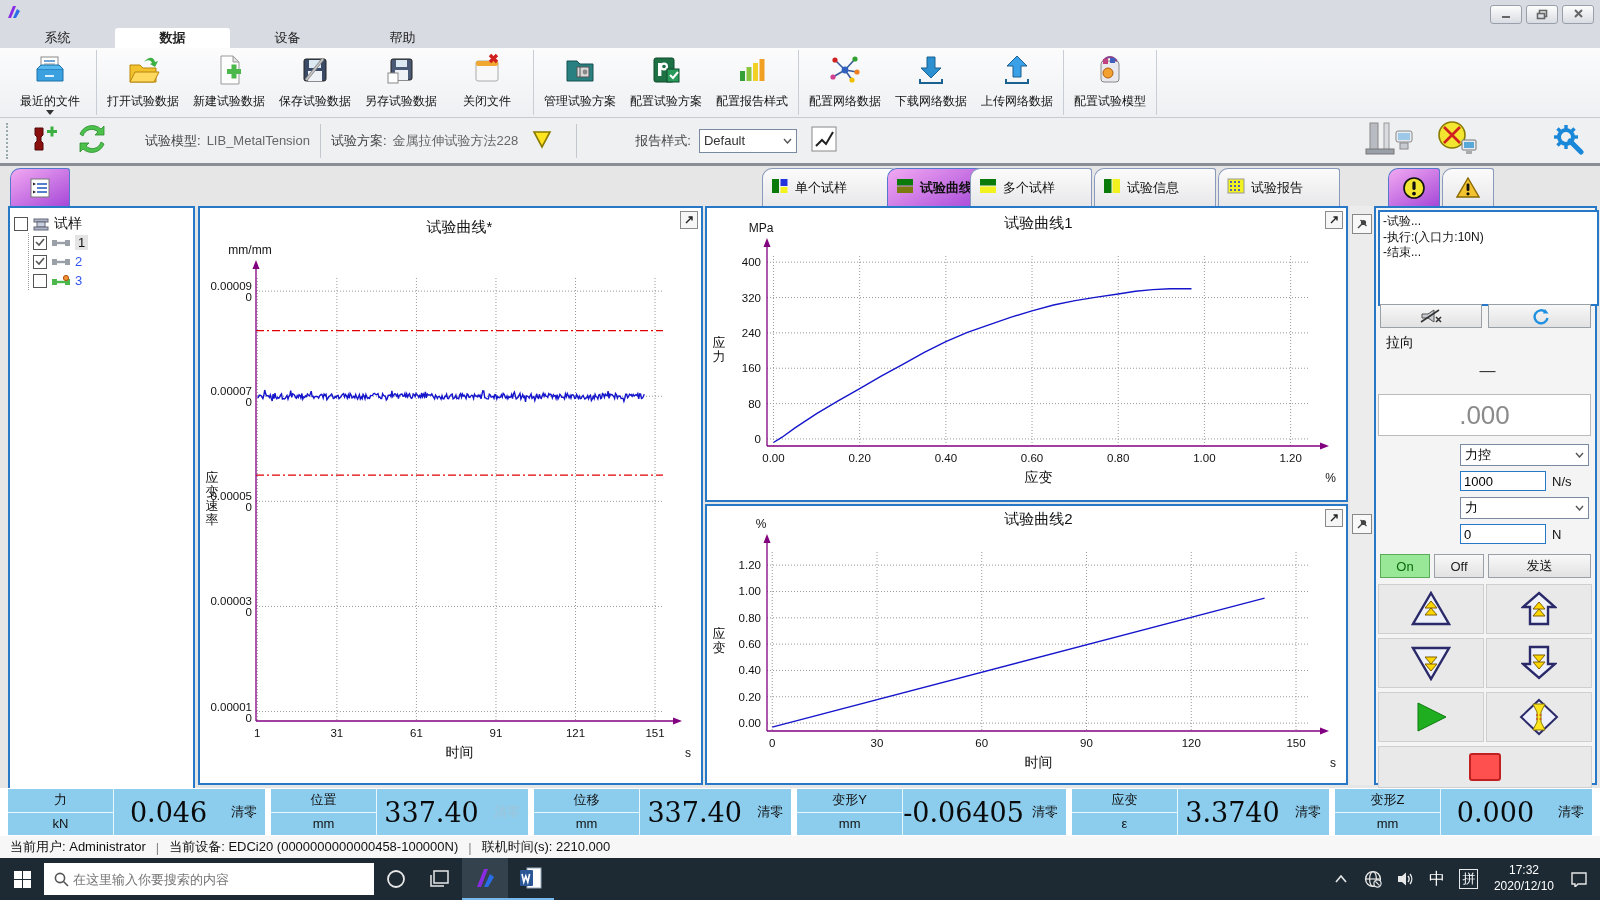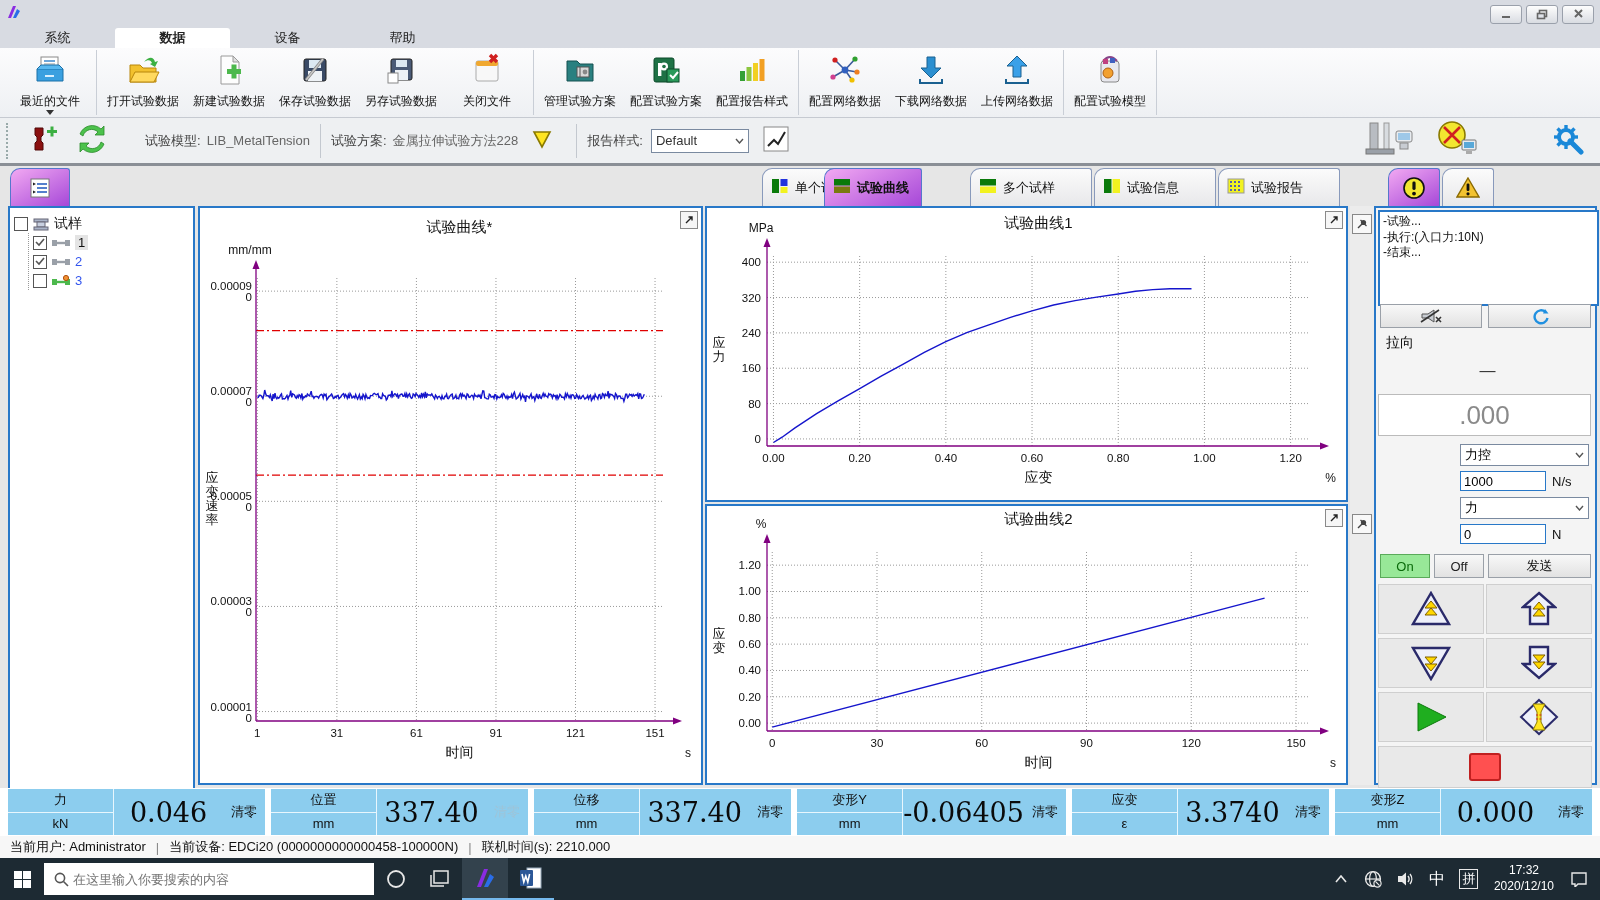--- a/index.html
+++ b/index.html
@@ -257,21 +257,21 @@
         </svg></span>
     <span style="margin-left:30px;color:#444;">试验模型:</span>
     <span style="margin-left:6px;color:#666;">LIB_MetalTension</span>
     <div class="t2sep"></div>
     <span style="color:#444;">试验方案:</span>
     <span style="margin-left:6px;color:#666;">金属拉伸试验方法228</span>
     <span style="margin:0 14px;"><svg width="20" height="20">
           <polygon points="2,3 18,3 10,18" fill="#ffe520" stroke="#8a7a00" stroke-width="1.6"></polygon>
         </svg></span>
     <div class="t2sep"></div>
-    <span style="color:#444;">报告样式:</span>
+    <span style="color:#444;margin-left:48px;">报告样式:</span>
     <div class="combo" style="margin-left:8px;width:88px;">
       <span>Default</span>
       <svg width="9" height="6">
           <polyline points="1,1 4.5,5 8,1" fill="none" stroke="#555" stroke-width="1.4"></polyline>
         </svg>
     </div>
     <span style="margin-left:14px;"><svg width="26" height="30">
           <rect x="1" y="3" width="24" height="24" fill="#fff" stroke="#888"></rect>
           <path d="M5 22 l6 -6 l4 4 l7 -12" fill="none" stroke="#222" stroke-width="2"></path>
         </svg></span>
@@ -318,21 +318,21 @@
   </div>
 
   <div class="vtab" style="left:762px;width:132px;">
     <span><svg width="18" height="18">
           <rect x="1" y="2" width="7" height="14" fill="#0a7a0a"></rect>
           <rect x="9.5" y="2" width="7" height="7" fill="#2233dd"></rect>
           <rect x="9.5" y="10" width="7" height="6" fill="#f2f220"></rect>
         </svg></span>
     <span>单个试样</span>
   </div>
-  <div class="vtab active" style="left:824px;width:98px;">
+  <div class="vtab active" style="left:887px;width:98px;">
     <span><svg width="18" height="18">
           <rect x="1" y="2" width="16" height="6.5" fill="#0a7a0a"></rect>
           <rect x="1" y="9.5" width="16" height="6.5" fill="#7a7a10"></rect>
         </svg></span>
     <span>试验曲线</span>
   </div>
   <div class="vtab" style="left:970px;width:122px;">
     <span><svg width="18" height="18">
           <rect x="1" y="2" width="16" height="6.5" fill="#0a7a0a"></rect>
           <rect x="1" y="9.5" width="16" height="6.5" fill="#f2f220"></rect>

